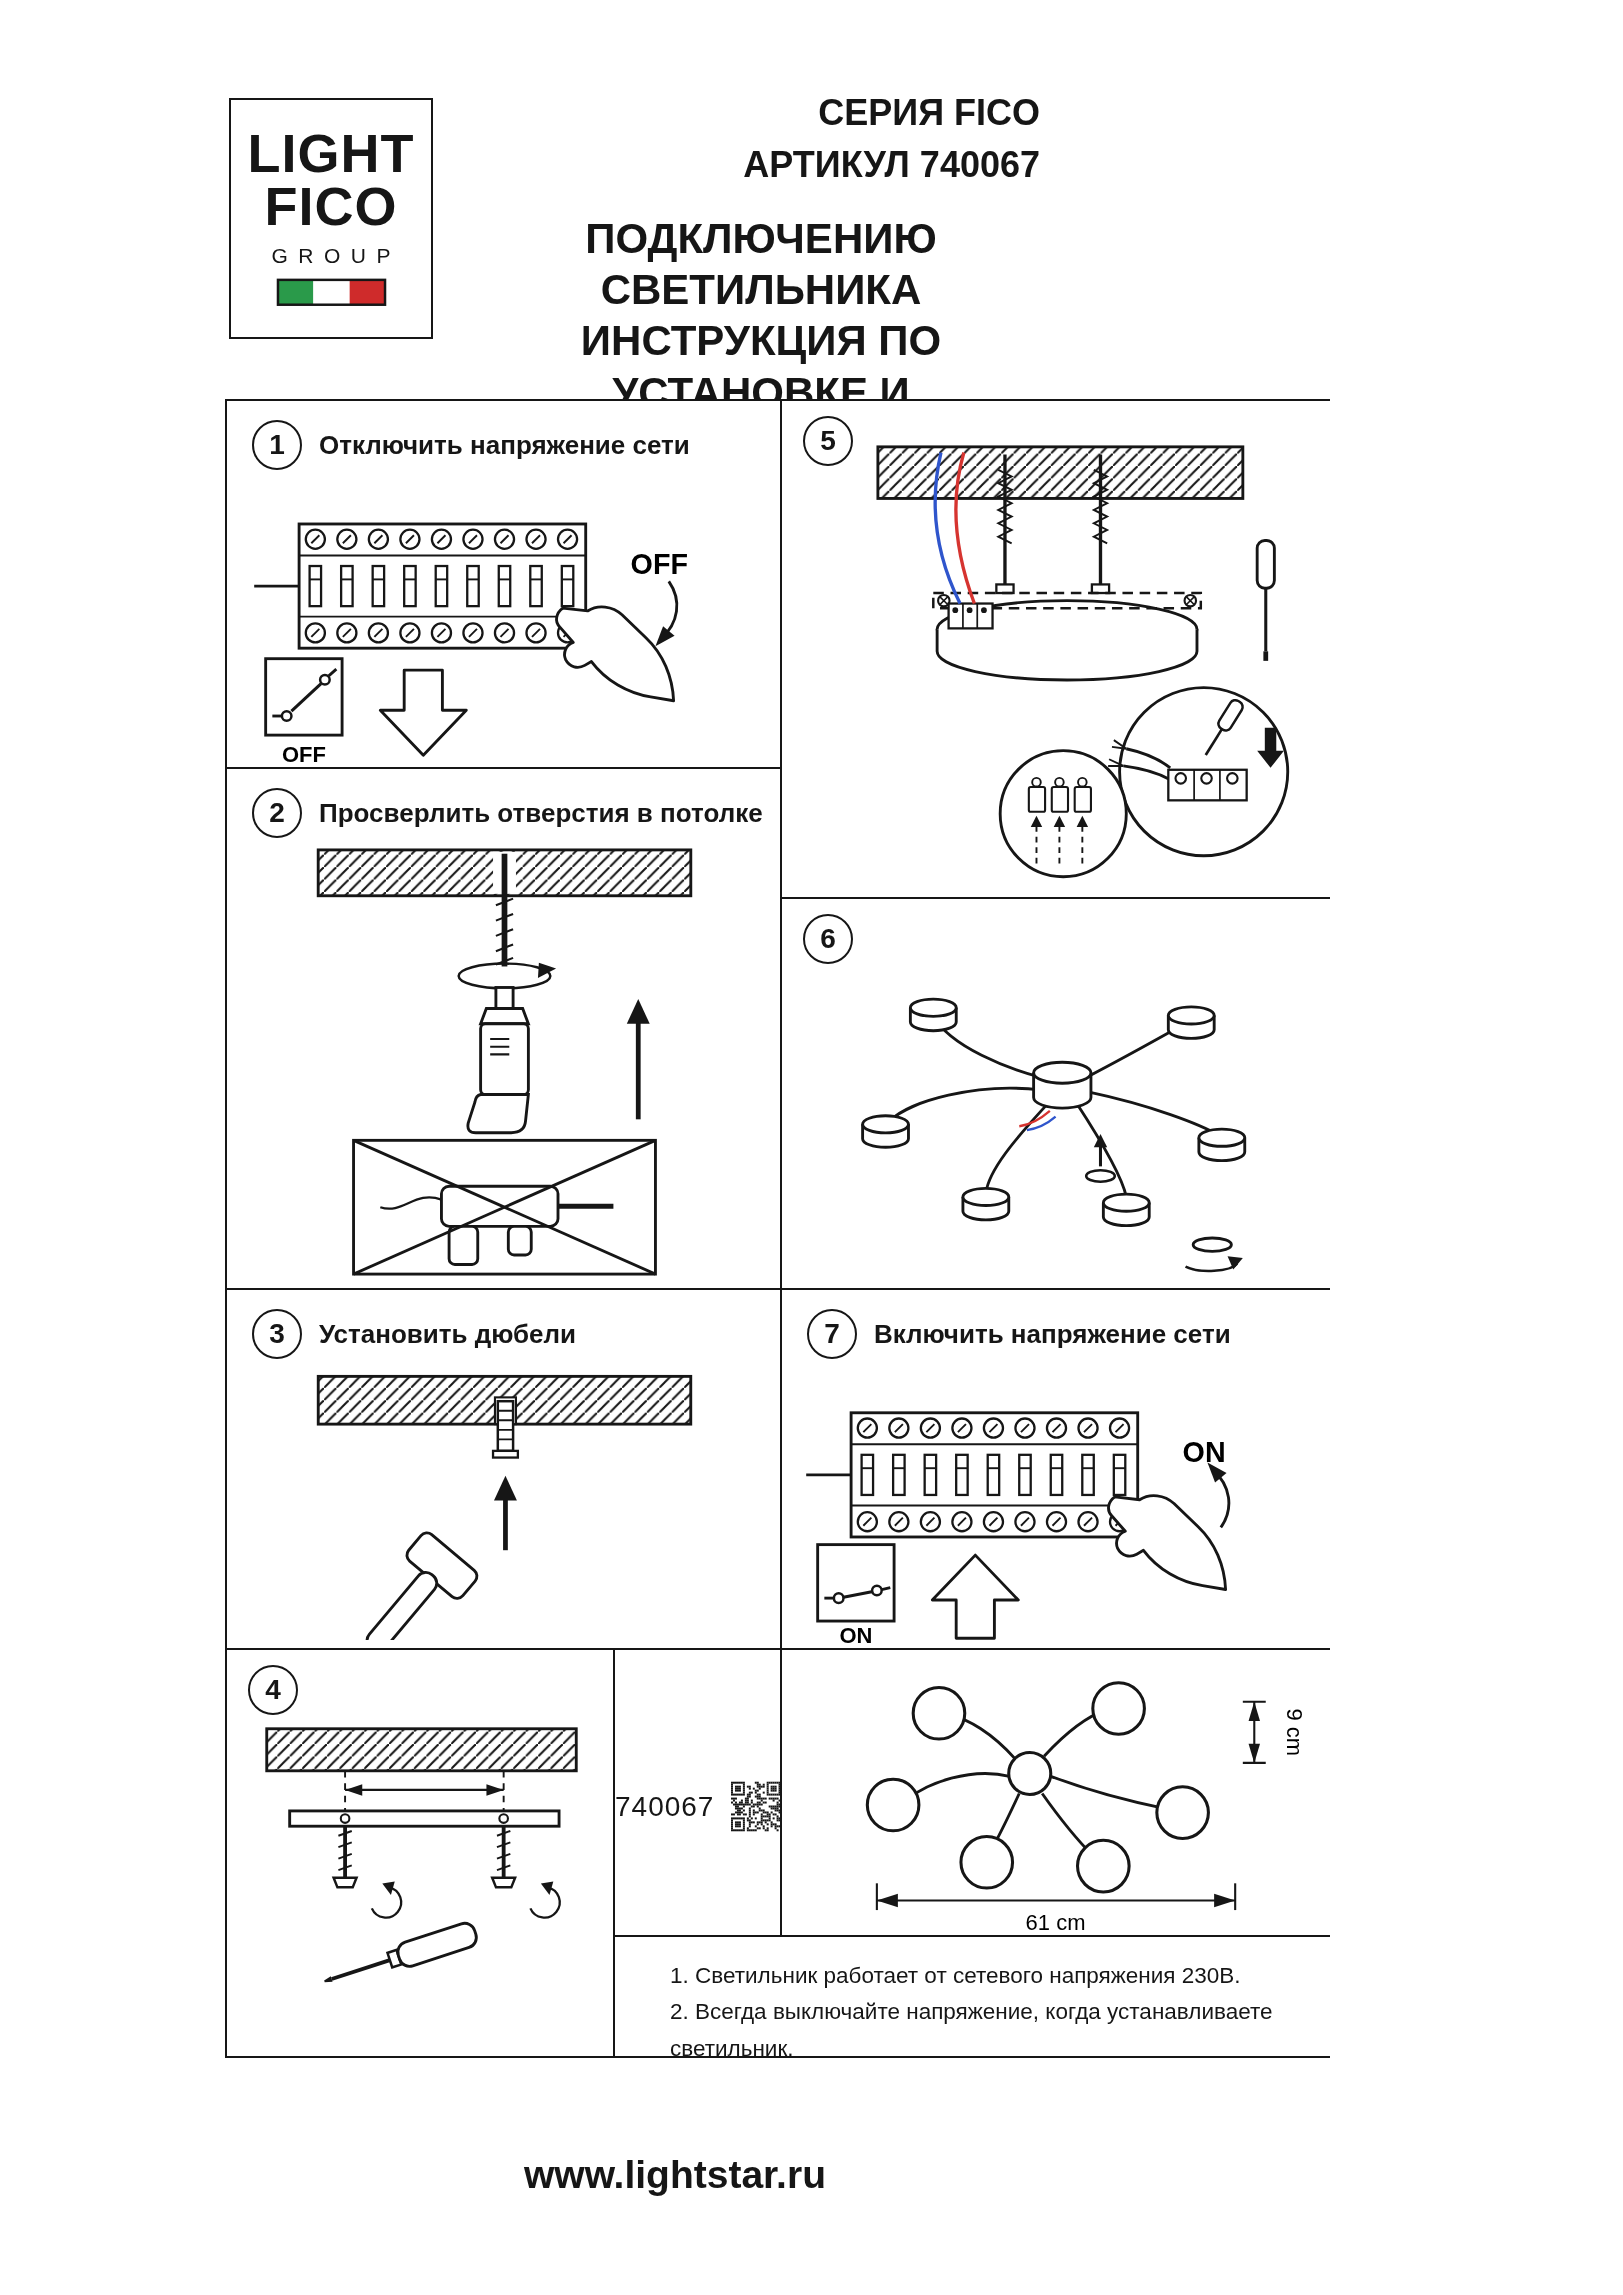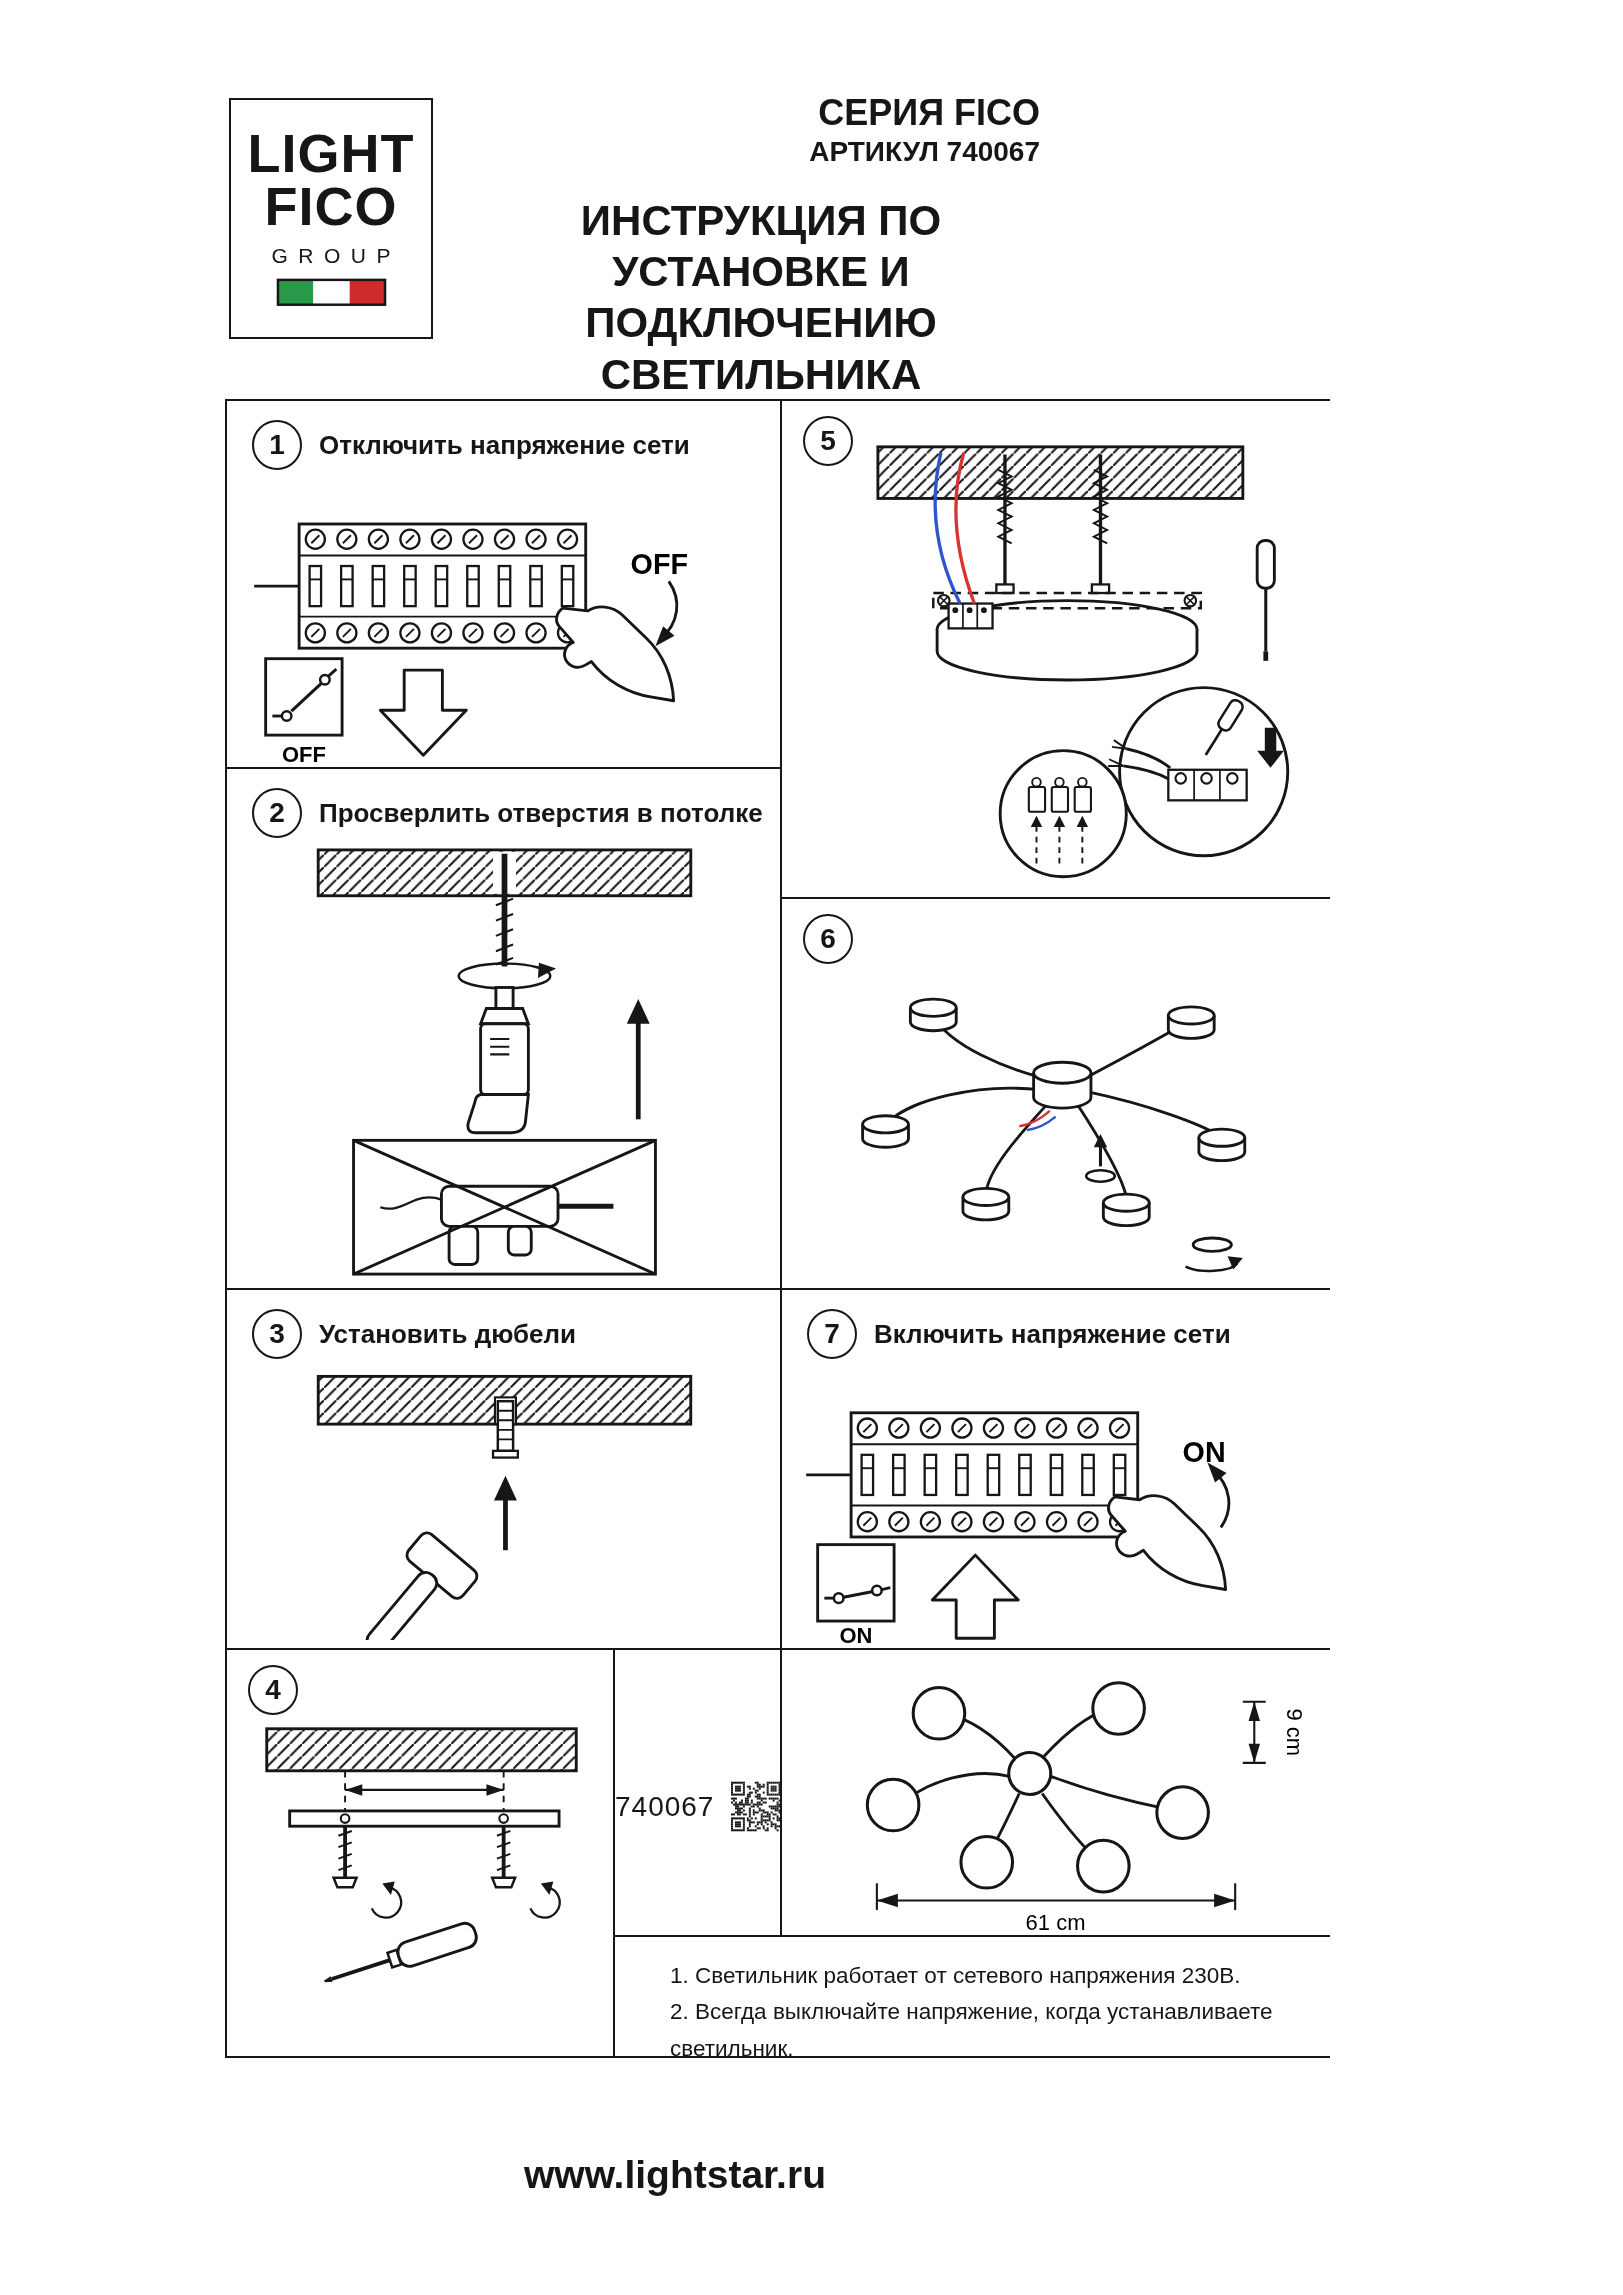--- a/index.html
+++ b/index.html
@@ -10,21 +10,21 @@
   
   .logo { position:absolute; left:229px; top:98px; width:204px; height:241px;
           border:2.9px solid #161616; display:flex; flex-direction:column;
           align-items:center; justify-content:center; }
   .logo-big { font-size:54px; font-weight:bold; line-height:0.97; letter-spacing:1px; }
   .logo-group { font-size:21px; font-weight:500; letter-spacing:10.5px; margin:11.5px 0 9.6px 10.5px; }
 
   
   .hdr { position:absolute; right:290px; top:92px; text-align:right; }
   .hdr-series { font-size:36px; font-weight:bold; }
-  .hdr-article { font-size:28px; font-weight:bold; margin-top:2px; }
+  .hdr-article { font-size:36px; font-weight:bold; margin-top:10px; }
   .hdr-title { width:558px; margin-left:auto; margin-top:27px; text-align:center;
                font-size:42px; font-weight:bold; line-height:1.22; }
 
   
   .cell { position:absolute; background:#fff; border:2.9px solid #161616; }
   #cell-s1 { left:225px; top:399px;  width:558px; height:371px; }
   #cell-s2 { left:225px; top:767px;  width:558px; height:524px; }
   #cell-s3 { left:225px; top:1288px; width:558px; height:363px; }
   #cell-s4 { left:225px; top:1648px; width:391px; height:410px; }
   #cell-qr { left:613px; top:1648px; width:170px; height:290px;
@@ -119,22 +119,22 @@
       <rect x="39" y="3" width="38" height="26" fill="#ffffff"></rect>
       <rect x="77" y="3" width="37" height="26" fill="#cf2b2b"></rect>
       <rect x="2" y="3" width="112" height="26" fill="none" stroke="#161616" stroke-width="2.6"></rect>
     </svg>
   </div>
 
   <div class="hdr">
     <div class="hdr-series">СЕРИЯ FICO</div>
     <div class="hdr-article">АРТИКУЛ 740067</div>
     <div class="hdr-title">
+      <div>ПОДКЛЮЧЕНИЮ СВЕТИЛЬНИКА</div>
       <div>ИНСТРУКЦИЯ ПО УСТАНОВКЕ И</div>
-      <div>ПОДКЛЮЧЕНИЮ СВЕТИЛЬНИКА</div>
     </div>
   </div>
 
   <div class="cell" id="cell-s1">
     <div class="cellhead">
       <div class="stepnum">1</div>
       <div class="steplabel">Отключить напряжение сети</div>
     </div>
     <svg class="drawing" width="535" height="292" viewBox="0 0 560 305">
       <line x1="18" y1="117" x2="65" y2="117" stroke="#161616" stroke-width="3"></line>

